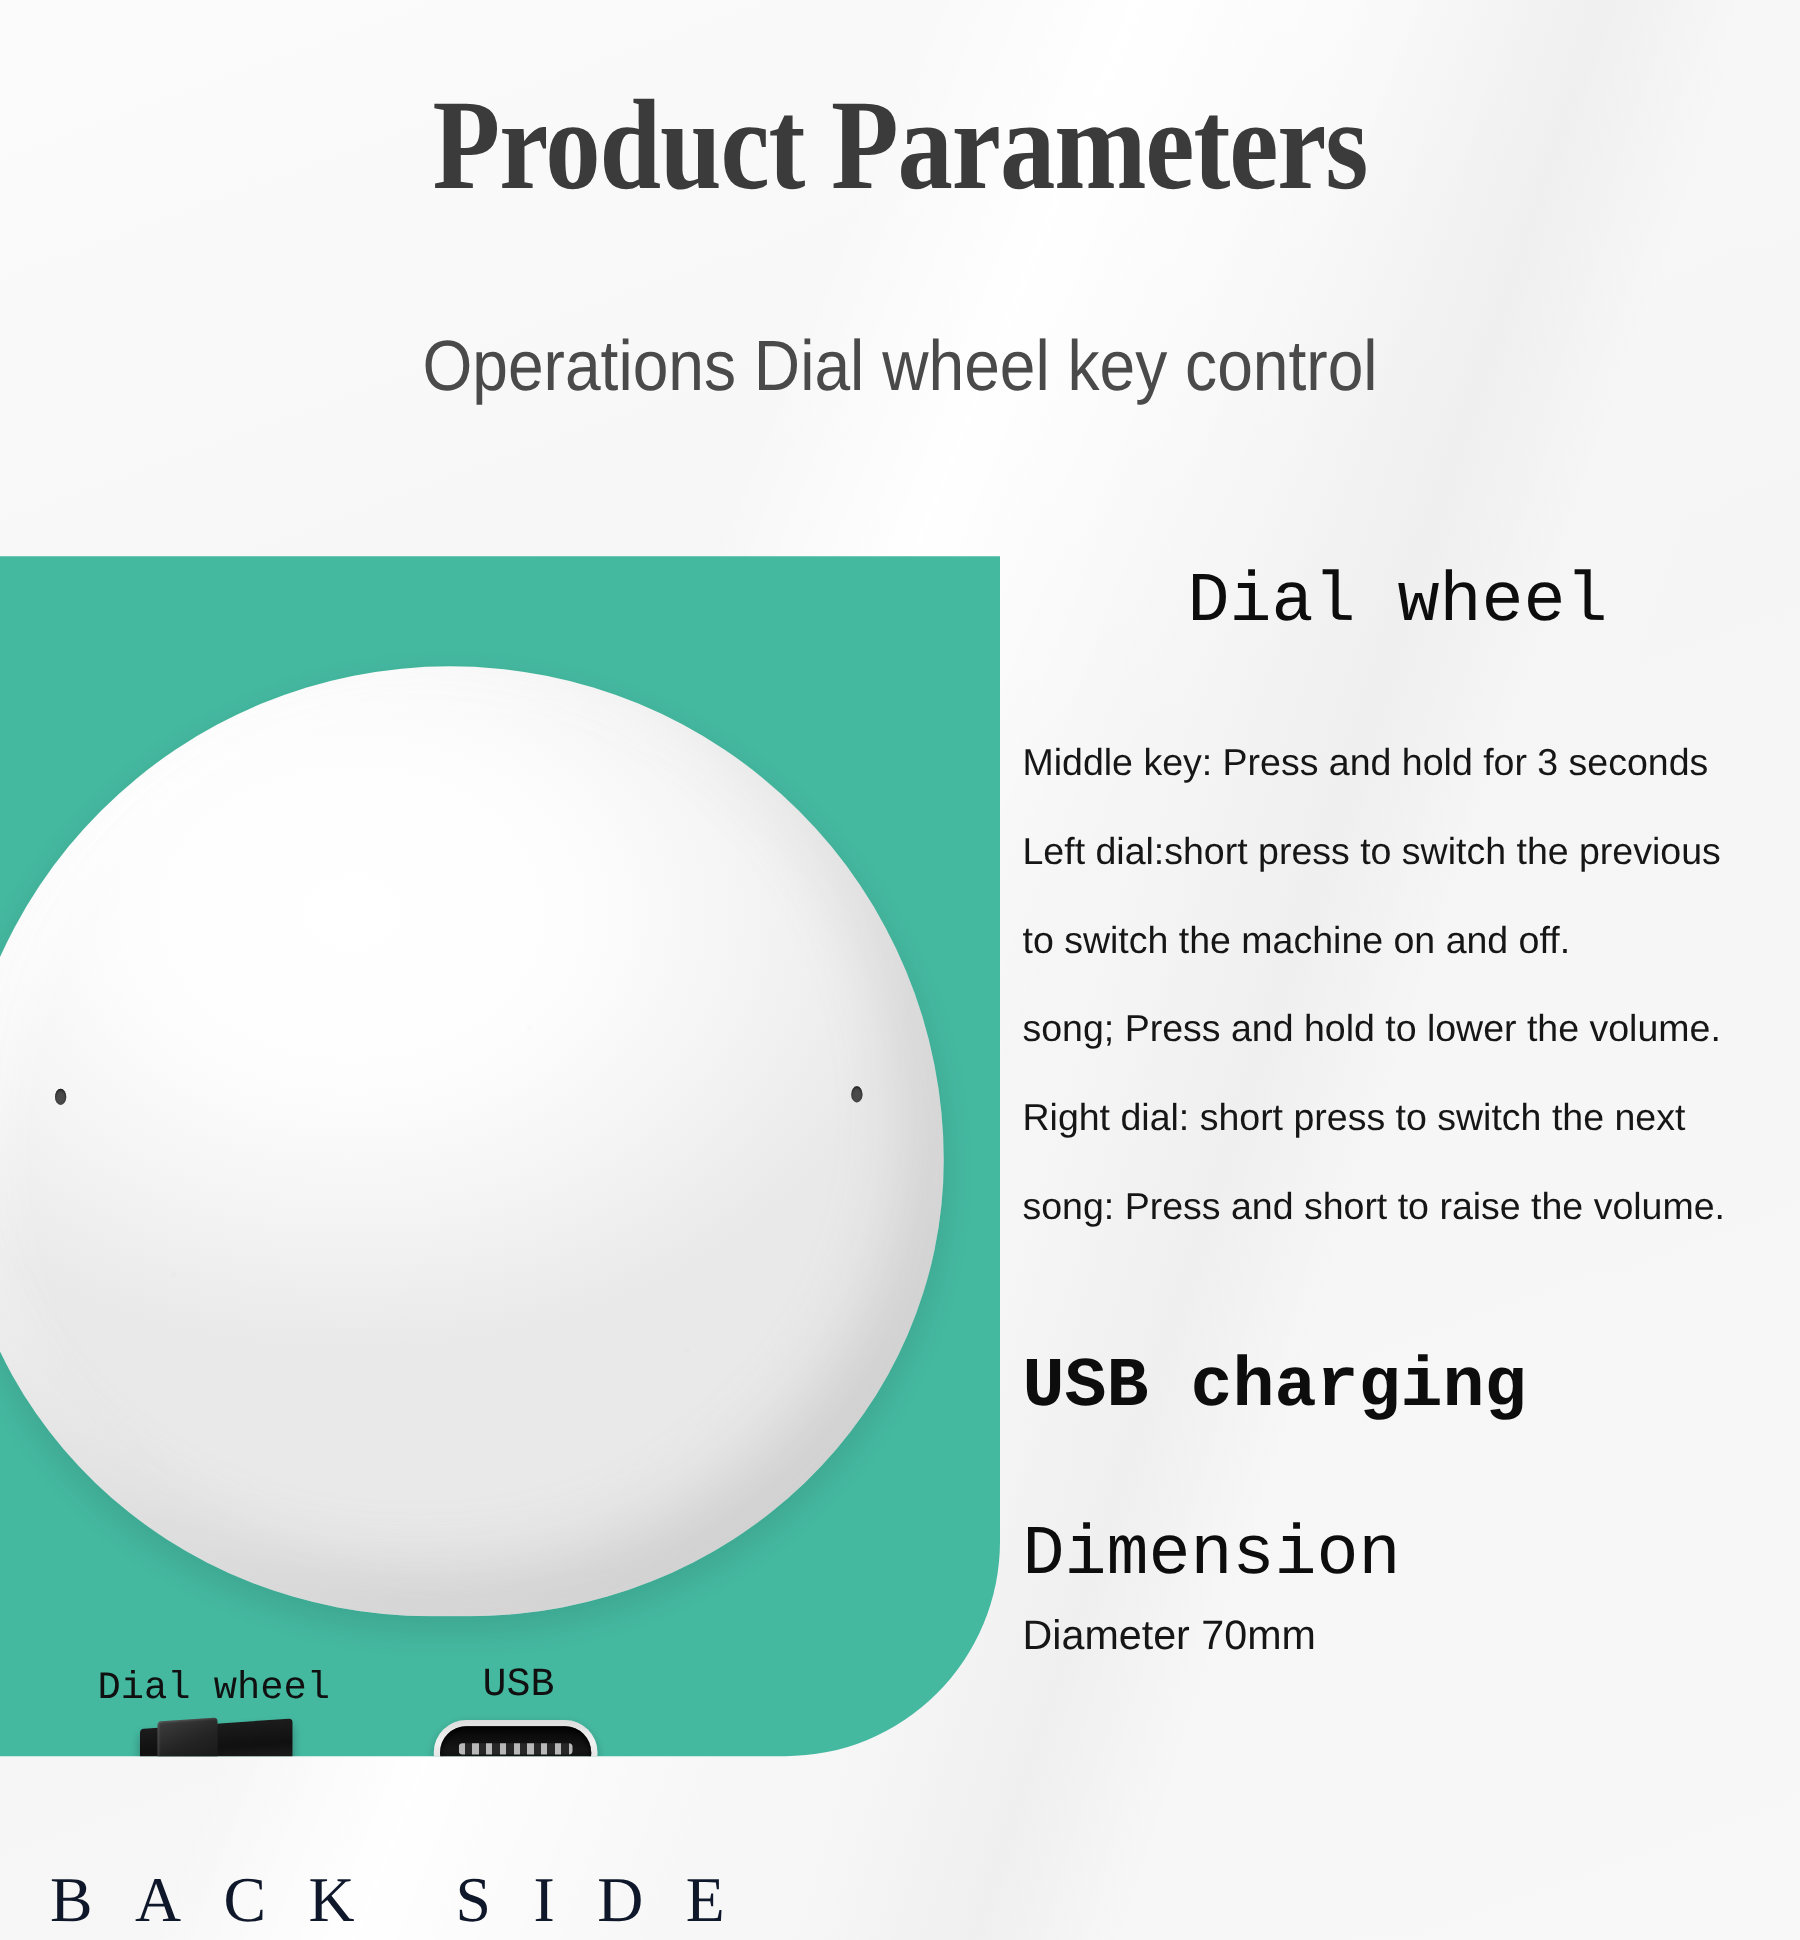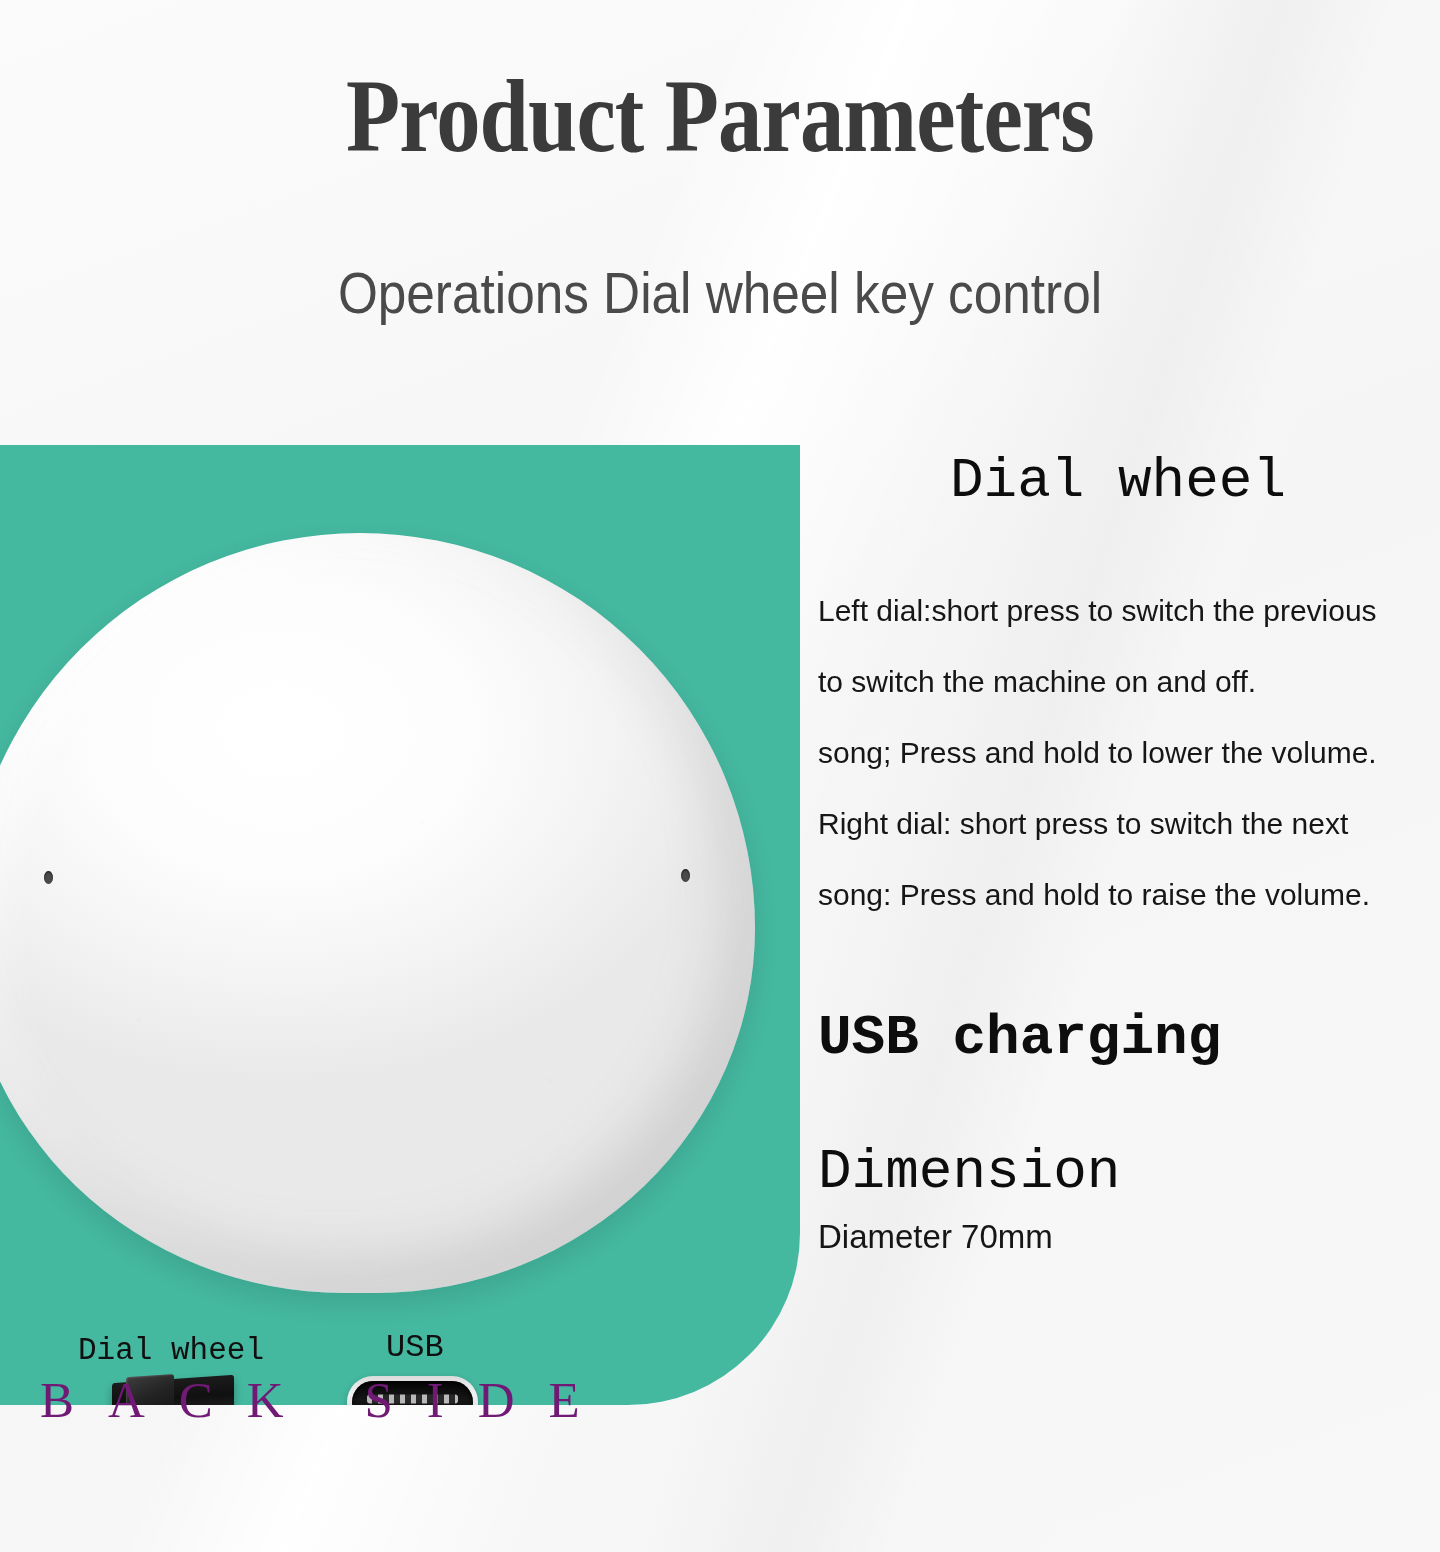--- a/index.html
+++ b/index.html
@@ -177,25 +177,25 @@
     font-family:"Liberation Mono", "DejaVu Sans Mono", monospace;
     color:#101010;
     white-space:nowrap;
   }
   .callout.dial    { left:78px;  top:888px;  font-size:31px; }
   .callout.usb     { left:386px; top:884px;  font-size:32px; }
 
   
   .watermark {
     position:absolute;
-    left:40px; top:1371px;
+    left:40px; top:1492px;
     font-family:"Liberation Serif", "DejaVu Serif", serif;
     font-size:51px;
     letter-spacing:34px;
-    color:#701a75;
+    color:#0f172a;
     white-space:nowrap;
   }
 
   
   .specs {
     position:absolute;
     left:818px; top:445px;
     width:600px;
   }
 
@@ -260,25 +260,26 @@
 
 </div>
 
 <div class="watermark">BACK SIDE</div>
 
 <div class="specs">
 
   <div class="spec-heading dial-wheel">Dial wheel</div>
 
   <div class="spec-lines">
+    <p>Middle key: Press and hold for 3 seconds</p>
     <p>Left dial:short press to switch the previous</p>
     <p>to switch the machine on and off.</p>
     <p>song; Press and hold to lower the volume.</p>
     <p>Right dial: short press to switch the next</p>
-    <p>song: Press and hold to raise the volume.</p>
+    <p>song: Press and short to raise the volume.</p>
   </div>
 
   <div class="spec-heading usb-charge" style="margin-top:80px;font-weight:bold;">USB charging</div>
 
   <div class="spec-heading dimension" style="margin-top:78px;">Dimension</div>
 
   <div class="spec-note">Diameter 70mm</div>
 </div>
 
 </body></html>

